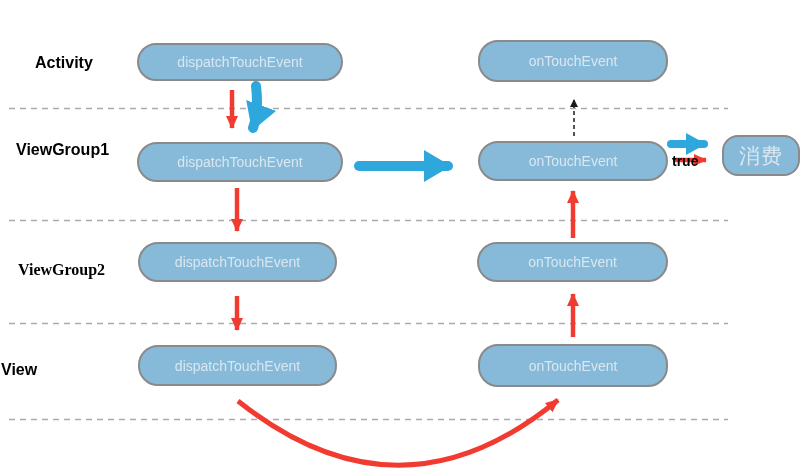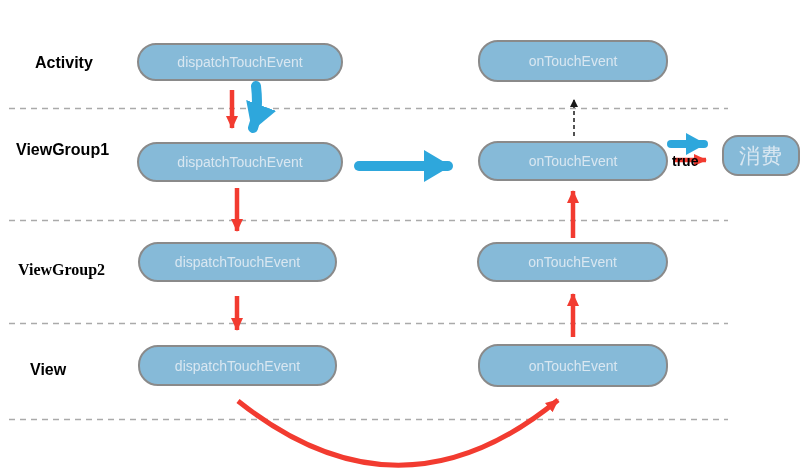--- a/index.html
+++ b/index.html
@@ -98,21 +98,21 @@
       <line x1="359" y1="166" x2="448" y2="166" stroke-width="10" marker-end="url(#blue-head-big)"></line>
       <line x1="671" y1="144" x2="704" y2="144" stroke-width="8" marker-end="url(#blue-head-small)"></line>
     </g>
 
     <line x1="574" y1="136" x2="574" y2="100" style="stroke:var(--black-arrow,#1a1a1a)" stroke-width="1.5" stroke-dasharray="4 3" marker-end="url(#black-head)"></line>
   </svg>
 
   <div class="row-label" style="left:23px; top:55px;margin-left:12px;">Activity</div>
   <div class="row-label" style="left:16px; top:142px;">ViewGroup1</div>
   <div class="row-label" style="left:18px; top:262px;font-family:Liberation Serif, serif;">ViewGroup2</div>
-  <div class="row-label" style="left:30px; top:362px;">View</div>
+  <div class="row-label" style="left:1px; top:362px;">View</div>
 
   <div class="node" style="left:137px; top:43px;  width:206px; height:38px;">dispatchTouchEvent</div>
   <div class="node" style="left:137px; top:142px; width:206px; height:40px;">dispatchTouchEvent</div>
   <div class="node" style="left:138px; top:242px; width:199px; height:40px;">dispatchTouchEvent</div>
   <div class="node" style="left:138px; top:345px; width:199px; height:41px;">dispatchTouchEvent</div>
 
   <div class="node" style="left:478px; top:40px;  width:190px; height:42px;">onTouchEvent</div>
   <div class="node" style="left:478px; top:141px; width:190px; height:40px;">onTouchEvent</div>
   <div class="node" style="left:477px; top:242px; width:191px; height:40px;">onTouchEvent</div>
   <div class="node" style="left:478px; top:344px; width:190px; height:43px;">onTouchEvent</div>

